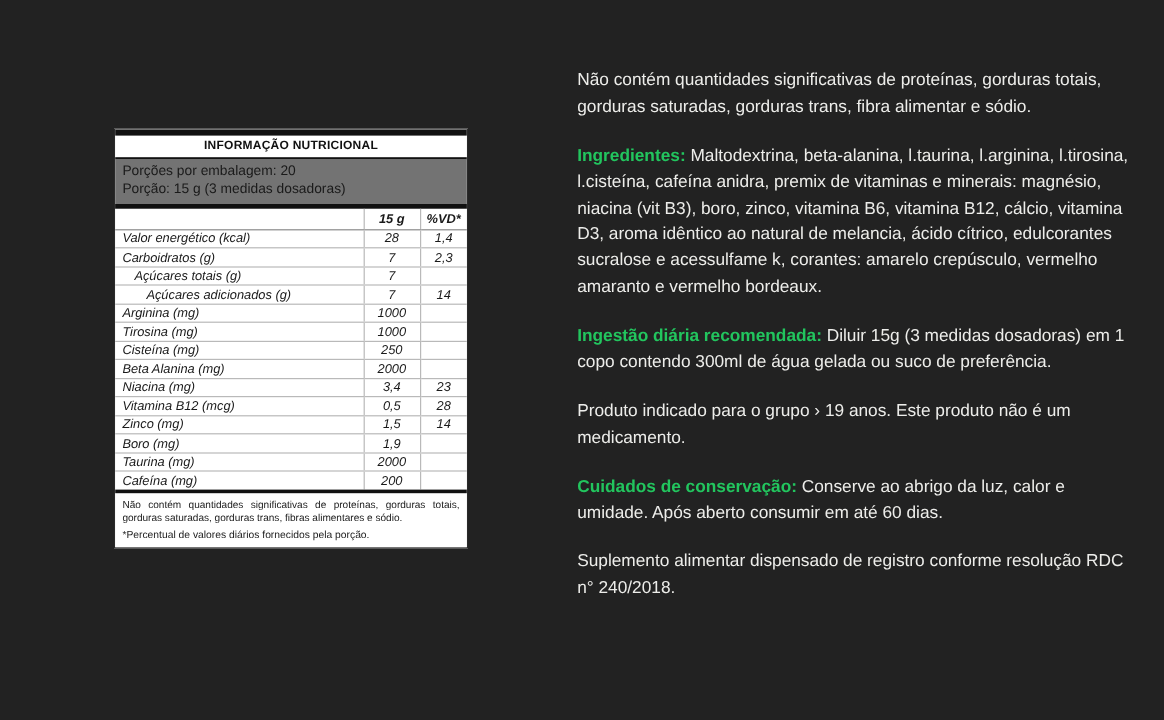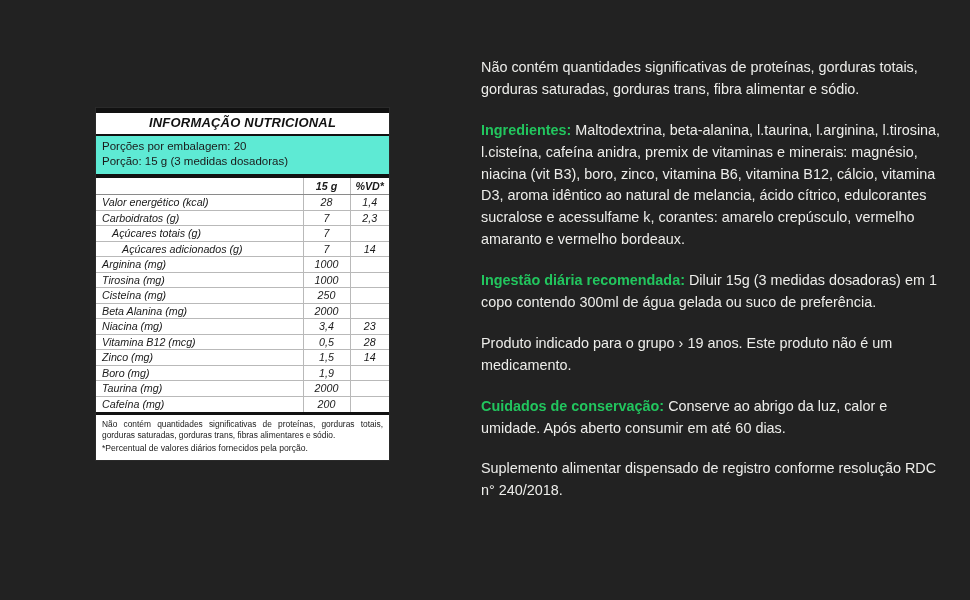--- a/index.html
+++ b/index.html
@@ -28,33 +28,32 @@
     padding: 0;
   }
 
   .nf-title-wrap {
     border-top: 5px solid #111111;
     border-bottom: 2px solid #111111;
     background: #ffffff;
   }
   .nf-title {
     text-align: center;
-    font-size: 13px;
+    font-size: 10px;
     font-weight: bold;
     color: #111111;
     letter-spacing: 0.2px;
     padding: 3px 0 4px 0;
     line-height: 1.1;
-    font-style: italic;
   }
 
   .nf-portions {
     border-bottom: 4px solid #111111;
     padding: 3px 6px 4px 6px;
-    background: #5eead4;
+    background: #737373;
   }
   .nf-portions div {
     font-size: 11.5px;
     color: #1a1a1a;
     line-height: 1.32;
     white-space: nowrap;
   }
 
   table.nf-table {
     width: 100%;

